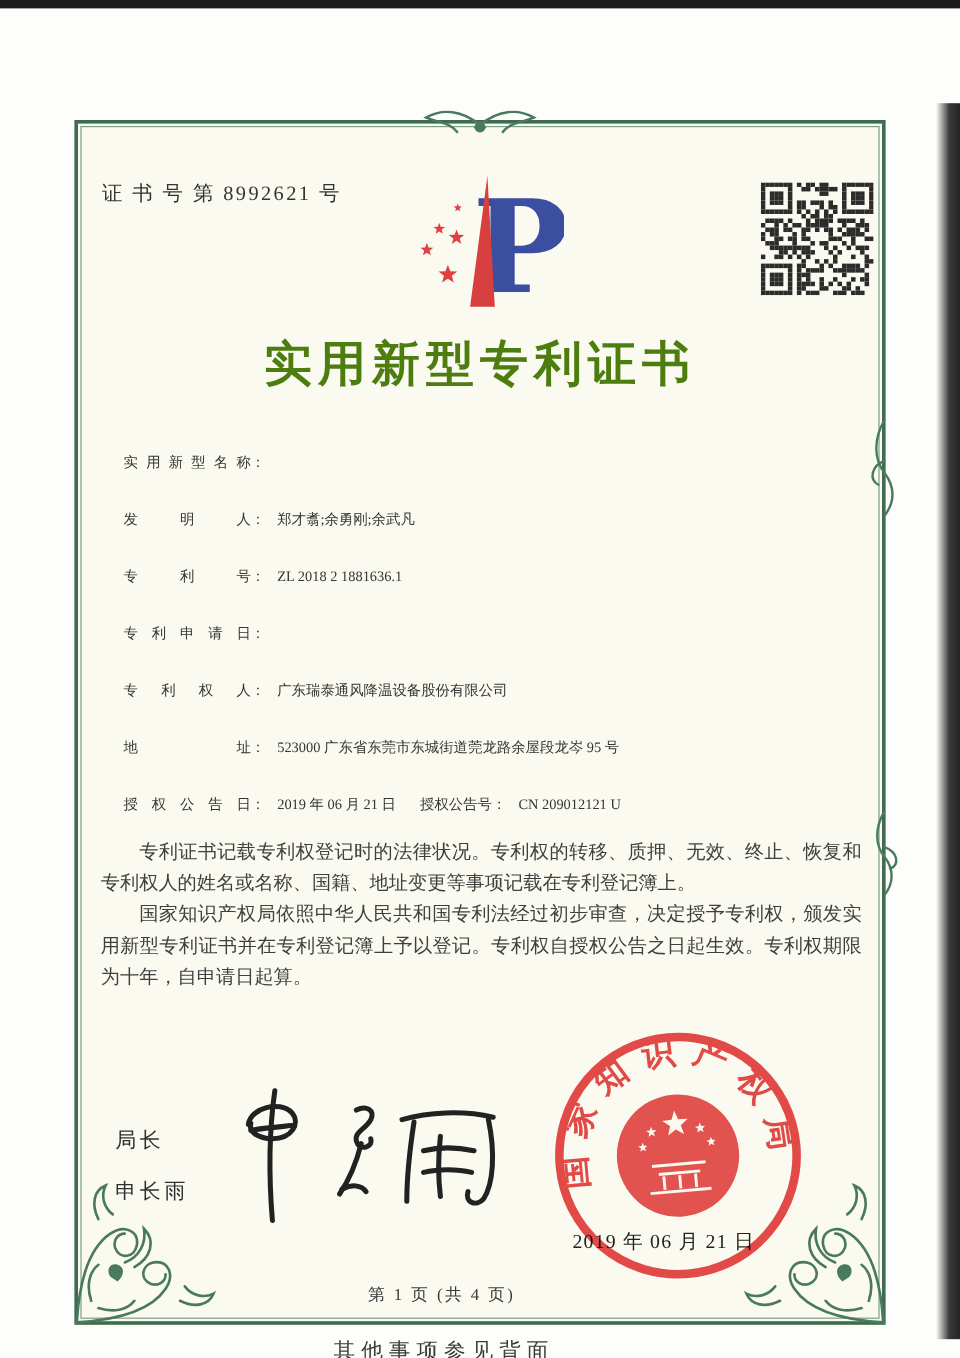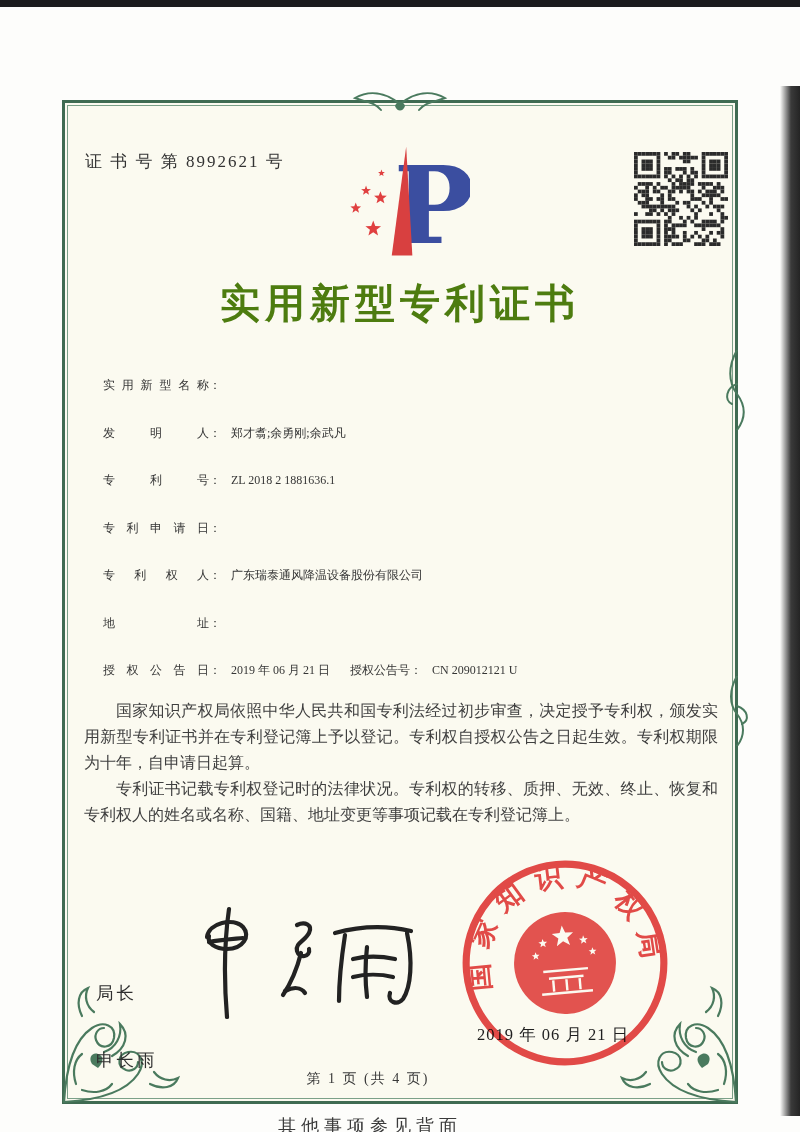--- a/index.html
+++ b/index.html
@@ -31,21 +31,21 @@
   .row-colon { margin:0 2px 0 0; }
   .row-value { margin-left:8px; white-space:nowrap; }
   .grant-pair2 { display:flex; align-items:center; margin-left:20px; }
   .grant-pair2 .row-label { width:auto; }
 
   .paras { left:84px; top:698px; width:634px; font-size:16px; line-height:26px;
     text-align:justify; color:#3f3f3f; }
   .paras p { text-indent:2em; }
 
   .director { left:96px; top:938px; font-size:17.5px; letter-spacing:3px; color:#2f2f2f; }
-  .director div { margin-bottom:18px;margin-top:43px; }
+  .director div { margin-bottom:18px; }
   .signature { left:185px; top:903px; width:235px; height:125px; }
 
   .seal-date { left:477px; top:1024px; font-size:16.5px; color:#1f1f1f; letter-spacing:1px; }
   .seal { left:458px; top:856px; width:214px; height:214px; opacity:.9;
     mix-blend-mode:multiply; transform:rotate(-5deg); }
   .seal-text { font-size:27px; font-weight:bold; letter-spacing:12px; fill:#e23737;
     font-family:"Liberation Serif",serif; }
 
   .page-footer { left:30px; top:1070px; width:676px; text-align:center;
     font-size:14px; letter-spacing:2px; color:#3a3a3a; }
@@ -449,36 +449,37 @@
       <span class="row-colon">：</span>
   </div>
   <div class="row">
     <span class="row-label">专利权人</span>
       <span class="row-colon">：</span>
     <span class="row-value">广东瑞泰通风降温设备股份有限公司</span>
   </div>
   <div class="row">
     <span class="row-label">地址</span>
       <span class="row-colon">：</span>
+    <span class="row-value">523000 广东省东莞市东城街道莞龙路余屋段龙岑 95 号</span>
   </div>
   <div class="row">
     <span class="row-label">授权公告日</span>
       <span class="row-colon">：</span>
     <span class="row-value">2019 年 06 月 21 日</span>
     <span class="grant-pair2">
       <span class="row-label">授权公告号</span>
         <span class="row-colon">：</span>
       <span class="row-value">CN 209012121 U</span>
     </span>
   </div>
 </div>
 
 <div class="abs paras">
+  <p>专利证书记载专利权登记时的法律状况。专利权的转移、质押、无效、终止、恢复和专利权人的姓名或名称、国籍、地址变更等事项记载在专利登记簿上。</p>
   <p>国家知识产权局依照中华人民共和国专利法经过初步审查，决定授予专利权，颁发实用新型专利证书并在专利登记簿上予以登记。专利权自授权公告之日起生效。专利权期限为十年，自申请日起算。</p>
-  <p>专利证书记载专利权登记时的法律状况。专利权的转移、质押、无效、终止、恢复和专利权人的姓名或名称、国籍、地址变更等事项记载在专利登记簿上。</p>
 </div>
 
 <div class="abs director">
   <div>局长</div>
   <div>申长雨</div>
 </div>
 
 <svg class="abs signature" viewBox="0 0 235 125" fill="none" stroke="#222222" stroke-width="4.2" stroke-linecap="round">
   <path d="M44,6 C40,34 38,66 42,114"></path>
   <path d="M22,34 C24,20 48,14 58,24 C66,33 58,46 42,46 C30,46 22,40 24,33"></path>

